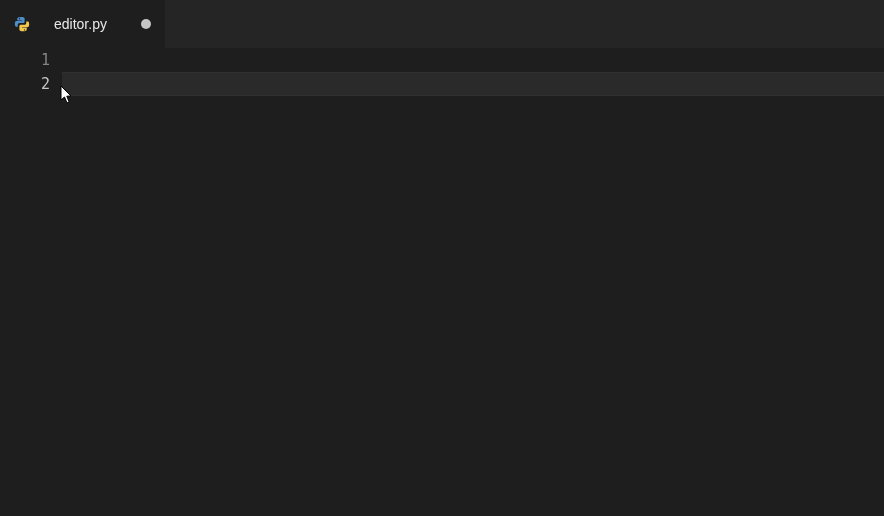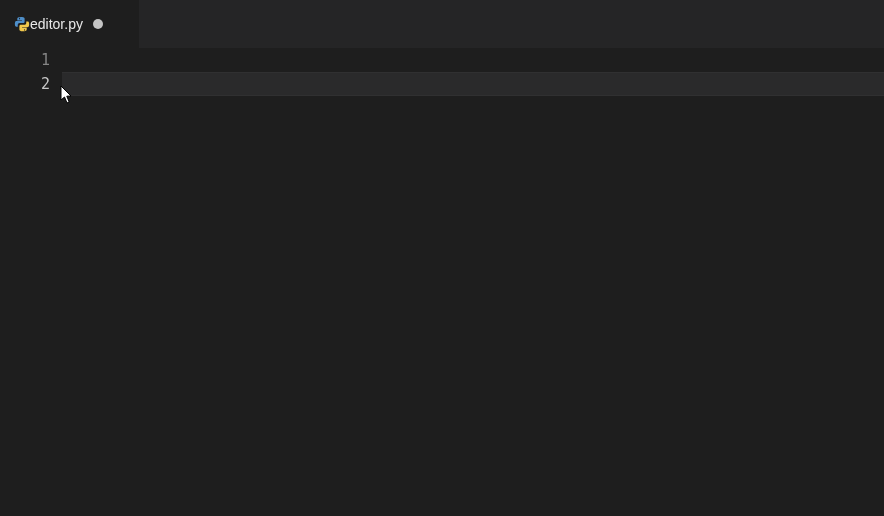--- a/index.html
+++ b/index.html
@@ -17,21 +17,21 @@
   
   .tabbar {
     display: flex;
     height: 48px;
     background: #252526;
     align-items: stretch;
   }
   .tab {
     display: flex;
     align-items: center;
-    gap: 0;
+    gap: 24px;
     padding: 0 14px 0 14px;
     background: #1e1e1e;
     border-right: 1px solid #252526;
     min-width: 140px;
     cursor: pointer;
     user-select: none;
   }
   .tab .file-icon { width: 16px; height: 16px; flex: 0 0 16px; }
   .tab .file-icon svg { display: block; }
   .tab .tab-label {

